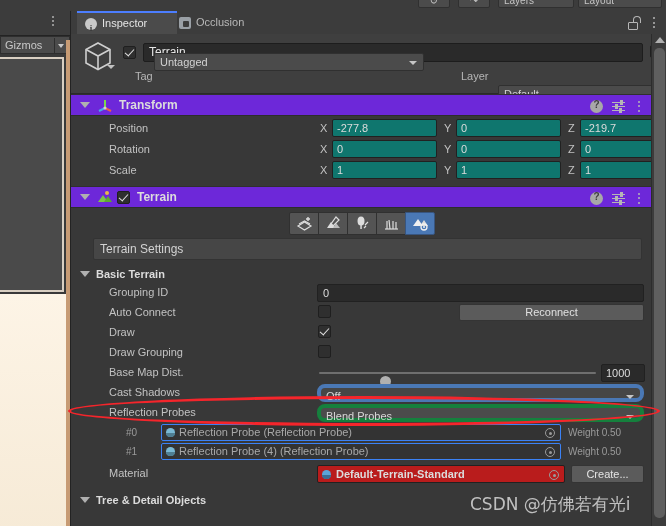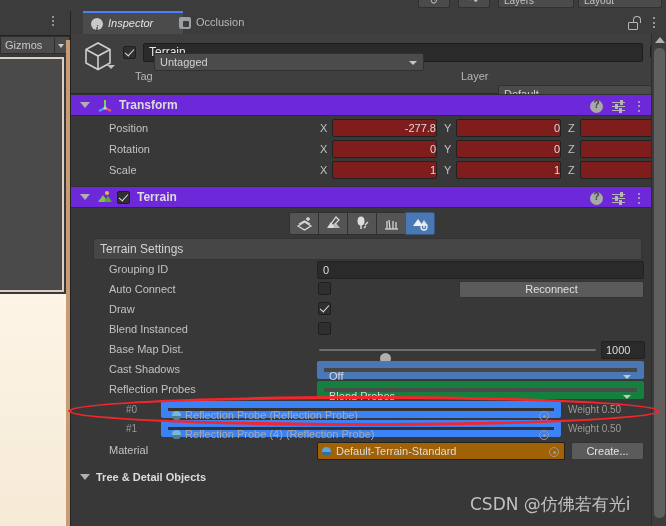--- a/index.html
+++ b/index.html
@@ -80,21 +80,21 @@
   }
   .tab {
     position: absolute; top: 0; height: 23px; line-height: 23px;
     font-size: 11px; color: #b8b8b8; padding: 0 10px 0 8px; cursor: pointer;
     display: flex; align-items: center; gap: 5px;
   }
   .tab.active {
     background: #4b4b4b; color: #e4e4e4;
     border-top: 2px solid #4c7eff; height: 23px;
   }
-  .tab-insp { left: 12px; width: 100px; font-style: italic; }
+  .tab-insp { left: 6px; width: 100px; }
   .tab-occl { left: 100px; width: 100px; }
   .tabicon { width: 12px; height: 12px; display: inline-block; position: relative; }
   .icon-info {
     border-radius: 50%; background: #c9c9c9;
   }
   .icon-info::after {
     content: "i"; position: absolute; left: 0; right: 0; top: -1px;
     font-size: 9px; font-weight: bold; color: #3c3c3c; text-align: center;
     font-family: "Liberation Serif", serif;
   }
@@ -208,23 +208,23 @@
 
   .transform-icon { width: 16px; height: 16px; margin-right: 6px; }
   .terrain-icon { width: 16px; height: 14px; margin-right: 4px; }
 
   
   .tbody { background: #383838; padding: 3px 0 4px 0; }
   .row { position: relative; height: 19px; margin-bottom: 2px; }
   .rlabel { position: absolute; left: 38px; top: 3px; font-size: 11px; color: #c2c2c2; }
   .vec-ax { position: absolute; top: 3px; font-size: 11px; color: #c2c2c2; }
   .vfield {
-    position: absolute; top: 0; height: 18px; background: #7f1d1d;
+    position: absolute; top: 0; height: 18px; background: #0f766e;
     border: 1px solid #212121; border-radius: 2px;
-    color: #dcdcdc; font-size: 11px; line-height: 16px; padding-left: 4px; text-align: right;
+    color: #dcdcdc; font-size: 11px; line-height: 16px; padding-left: 4px;
   }
   .no-uniform {
     position: absolute; left: 298px; top: 2px; width: 14px; height: 14px; color: #b0b0b0;
   }
 
   
   .toolstrip { position: relative; height: 30px; background: #383838; }
   .tools { position: absolute; left: 218px; top: 4px; display: flex; }
   .toolbtn {
     width: 30px; height: 23px; background: #545454;
@@ -272,37 +272,37 @@
     position: absolute; top: 4px; width: 11px; height: 11px;
     background: #b0b0b0; border-radius: 50%; cursor: pointer;
   }
   .num-field {
     position: absolute; left: 530px; top: 1px; width: 44px; height: 18px;
     background: #2a2a2a; border: 1px solid #212121; border-radius: 2px;
     color: #dcdcdc; font-size: 11px; line-height: 16px; padding-left: 4px;
   }
   .pdd {
     position: absolute; left: 246px; top: 1px; width: 327px; height: 18px;
-    background: #4b4b4b; border: 7px solid #15803d; border-radius: 2px;
+    background: #4b4b4b; border: 4px solid #15803d; border-radius: 8px;
     color: #d8d8d8; font-size: 11px; line-height: 16px; padding-left: 5px;
     cursor: pointer;
   }
   .pdd.focus { border-color: #4a78b5; background: #464646; }
   .pdd .ddarrow {
     position: absolute; right: 6px; top: 7px;
     border-left: 4px solid transparent; border-right: 4px solid transparent;
     border-top: 4px solid #c6c6c6;
   }
 
   
   .probe-row { position: relative; height: 19px; }
   .probe-idx { position: absolute; left: 55px; top: 4px; font-size: 10px; color: #9a9a9a; }
   .probe-obj {
     position: absolute; left: 90px; top: 1px; width: 400px; height: 17px;
-    background: #333333; border: 7px solid #3b82f6; border-radius: 2px;
+    background: #333333; border: 1px solid #3b82f6; border-radius: 2px;
     color: #a8a8a8; font-size: 11px; line-height: 15px; padding-left: 17px;
   }
   .probe-dot {
     position: absolute; left: 4px; top: 3px; width: 9px; height: 9px;
     background: #79b9d4; border-radius: 50%;
   }
   .probe-dot::after {
     content:""; position:absolute; left:0; top:4.5px; width:9px; height:4.5px;
     background:#4f7f93; border-radius: 0 0 5px 5px;
   }
@@ -311,23 +311,24 @@
     border: 1.2px solid #9a9a9a; border-radius: 50%;
   }
   .target-ic::after {
     content: ""; position: absolute; left: 2.6px; top: 2.6px; width: 3px; height: 3px;
     background: #9a9a9a; border-radius: 50%;
   }
   .probe-weight { position: absolute; left: 497px; top: 4px; font-size: 10px; color: #9a9a9a; }
 
   .mat-field {
     position: absolute; left: 246px; top: 1px; width: 248px; height: 18px;
-    background: #a16207; border: 1px solid #212121; border-radius: 2px;
+    background: #b91c1c; border: 1px solid #212121; border-radius: 2px;
     color: #dcdcdc; font-size: 11px; line-height: 16px; padding-left: 18px;
     cursor: pointer;
+    font-weight: bold;
   }
   .mat-dot {
     position: absolute; left: 4px; top: 4px; width: 9px; height: 9px;
     background: #5ba6d8; border-radius: 50%;
   }
   .mat-dot::after {
     content:""; position:absolute; left:0; top:4.5px; width:9px; height:4.5px;
     background:#3a6f95; border-radius: 0 0 5px 5px;
   }
   .btn-create {
@@ -579,39 +580,43 @@
                 <path d="M8 11 L12 5 L16 11 Z" fill="#dcdcdc"></path>
                 <circle cx="12" cy="12" r="3" fill="none" stroke="#f0f0f0" stroke-width="1.3"></circle>
                 <circle cx="12" cy="12" r="1" fill="#f0f0f0"></circle>
               </svg>
           </div>
         </div>
       </div>
 
       <div class="settings-box">Terrain Settings</div>
 
+      <div class="section">
+        <span class="foldout"></span>
+        <span class="section-title">Basic Terrain</span>
+      </div>
 
       <div class="prow">
         <span class="plabel">Grouping ID</span>
         <div class="pfield">0</div>
       </div>
 
       <div class="prow">
         <span class="plabel">Auto Connect</span>
         <span class="cbox pcheck"></span>
         <div class="btn-reconnect">Reconnect</div>
       </div>
 
       <div class="prow">
         <span class="plabel">Draw</span>
         <span class="cbox on pcheck"></span>
       </div>
 
       <div class="prow">
-        <span class="plabel">Blend Instanced</span>
+        <span class="plabel">Draw Grouping</span>
         <span class="cbox pcheck"></span>
       </div>
 
 
       <div class="prow">
         <span class="plabel">Base Map Dist.</span>
         <div class="slider-track">
           <span class="slider-knob" id="knob-basemap" style="left: calc(24% - 5.5px);"></span>
         </div>
         <div class="num-field">1000</div>

